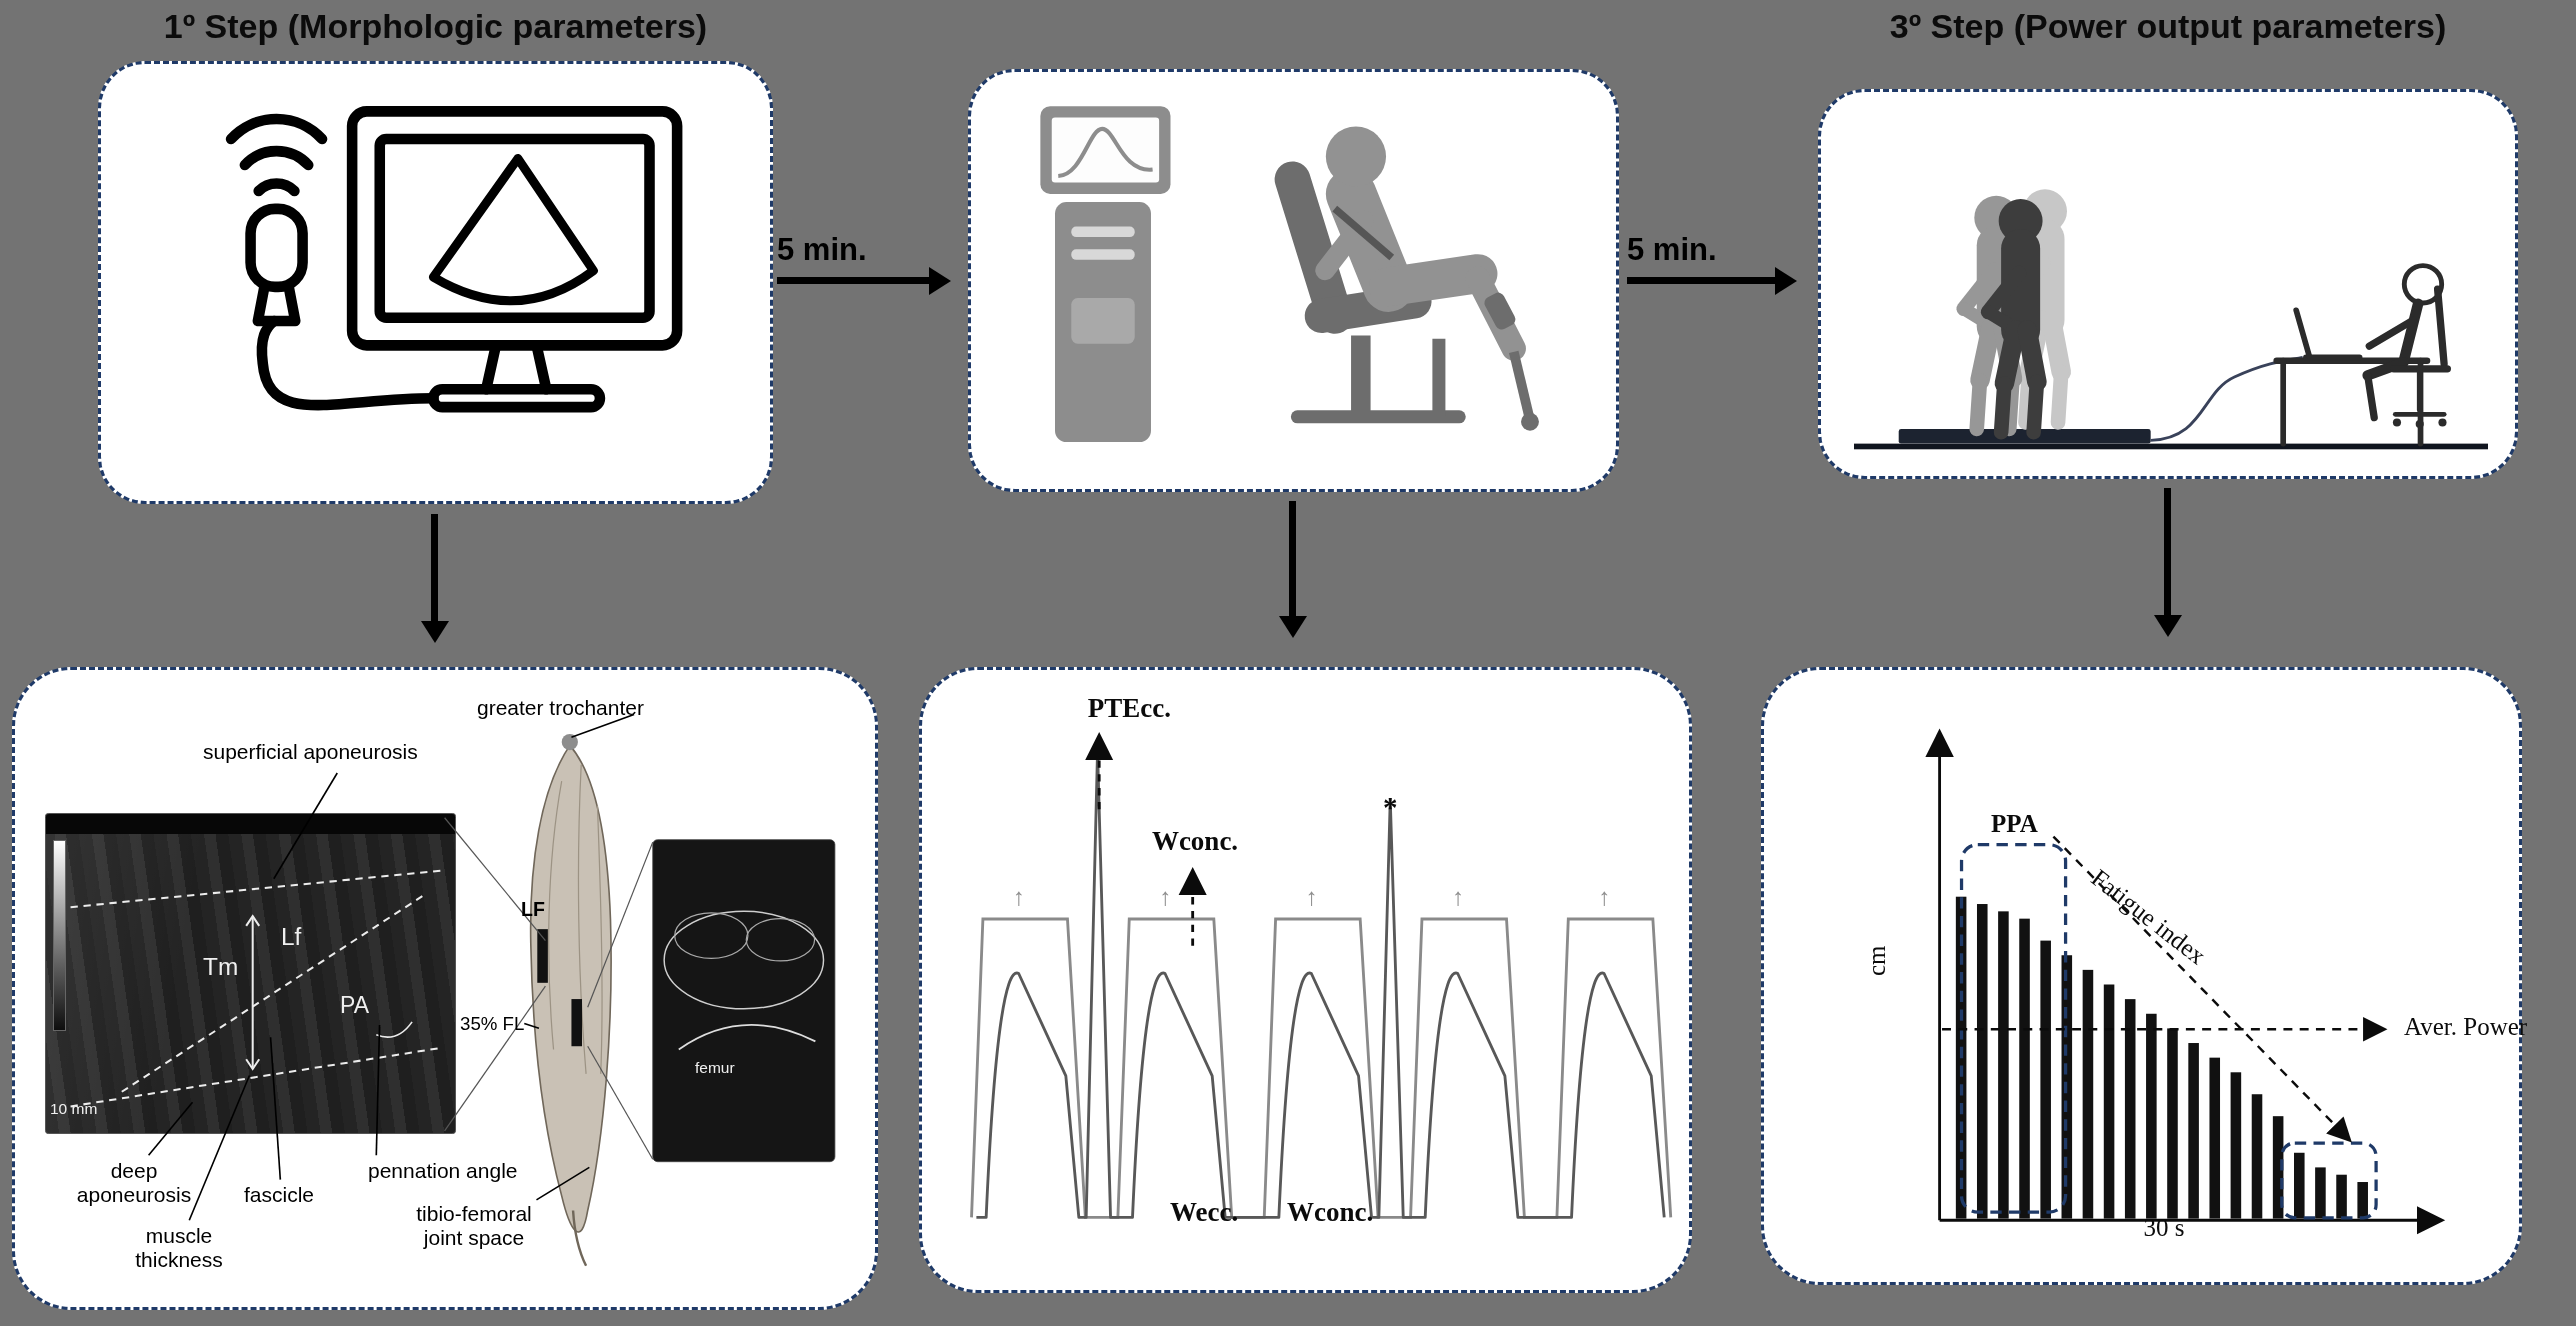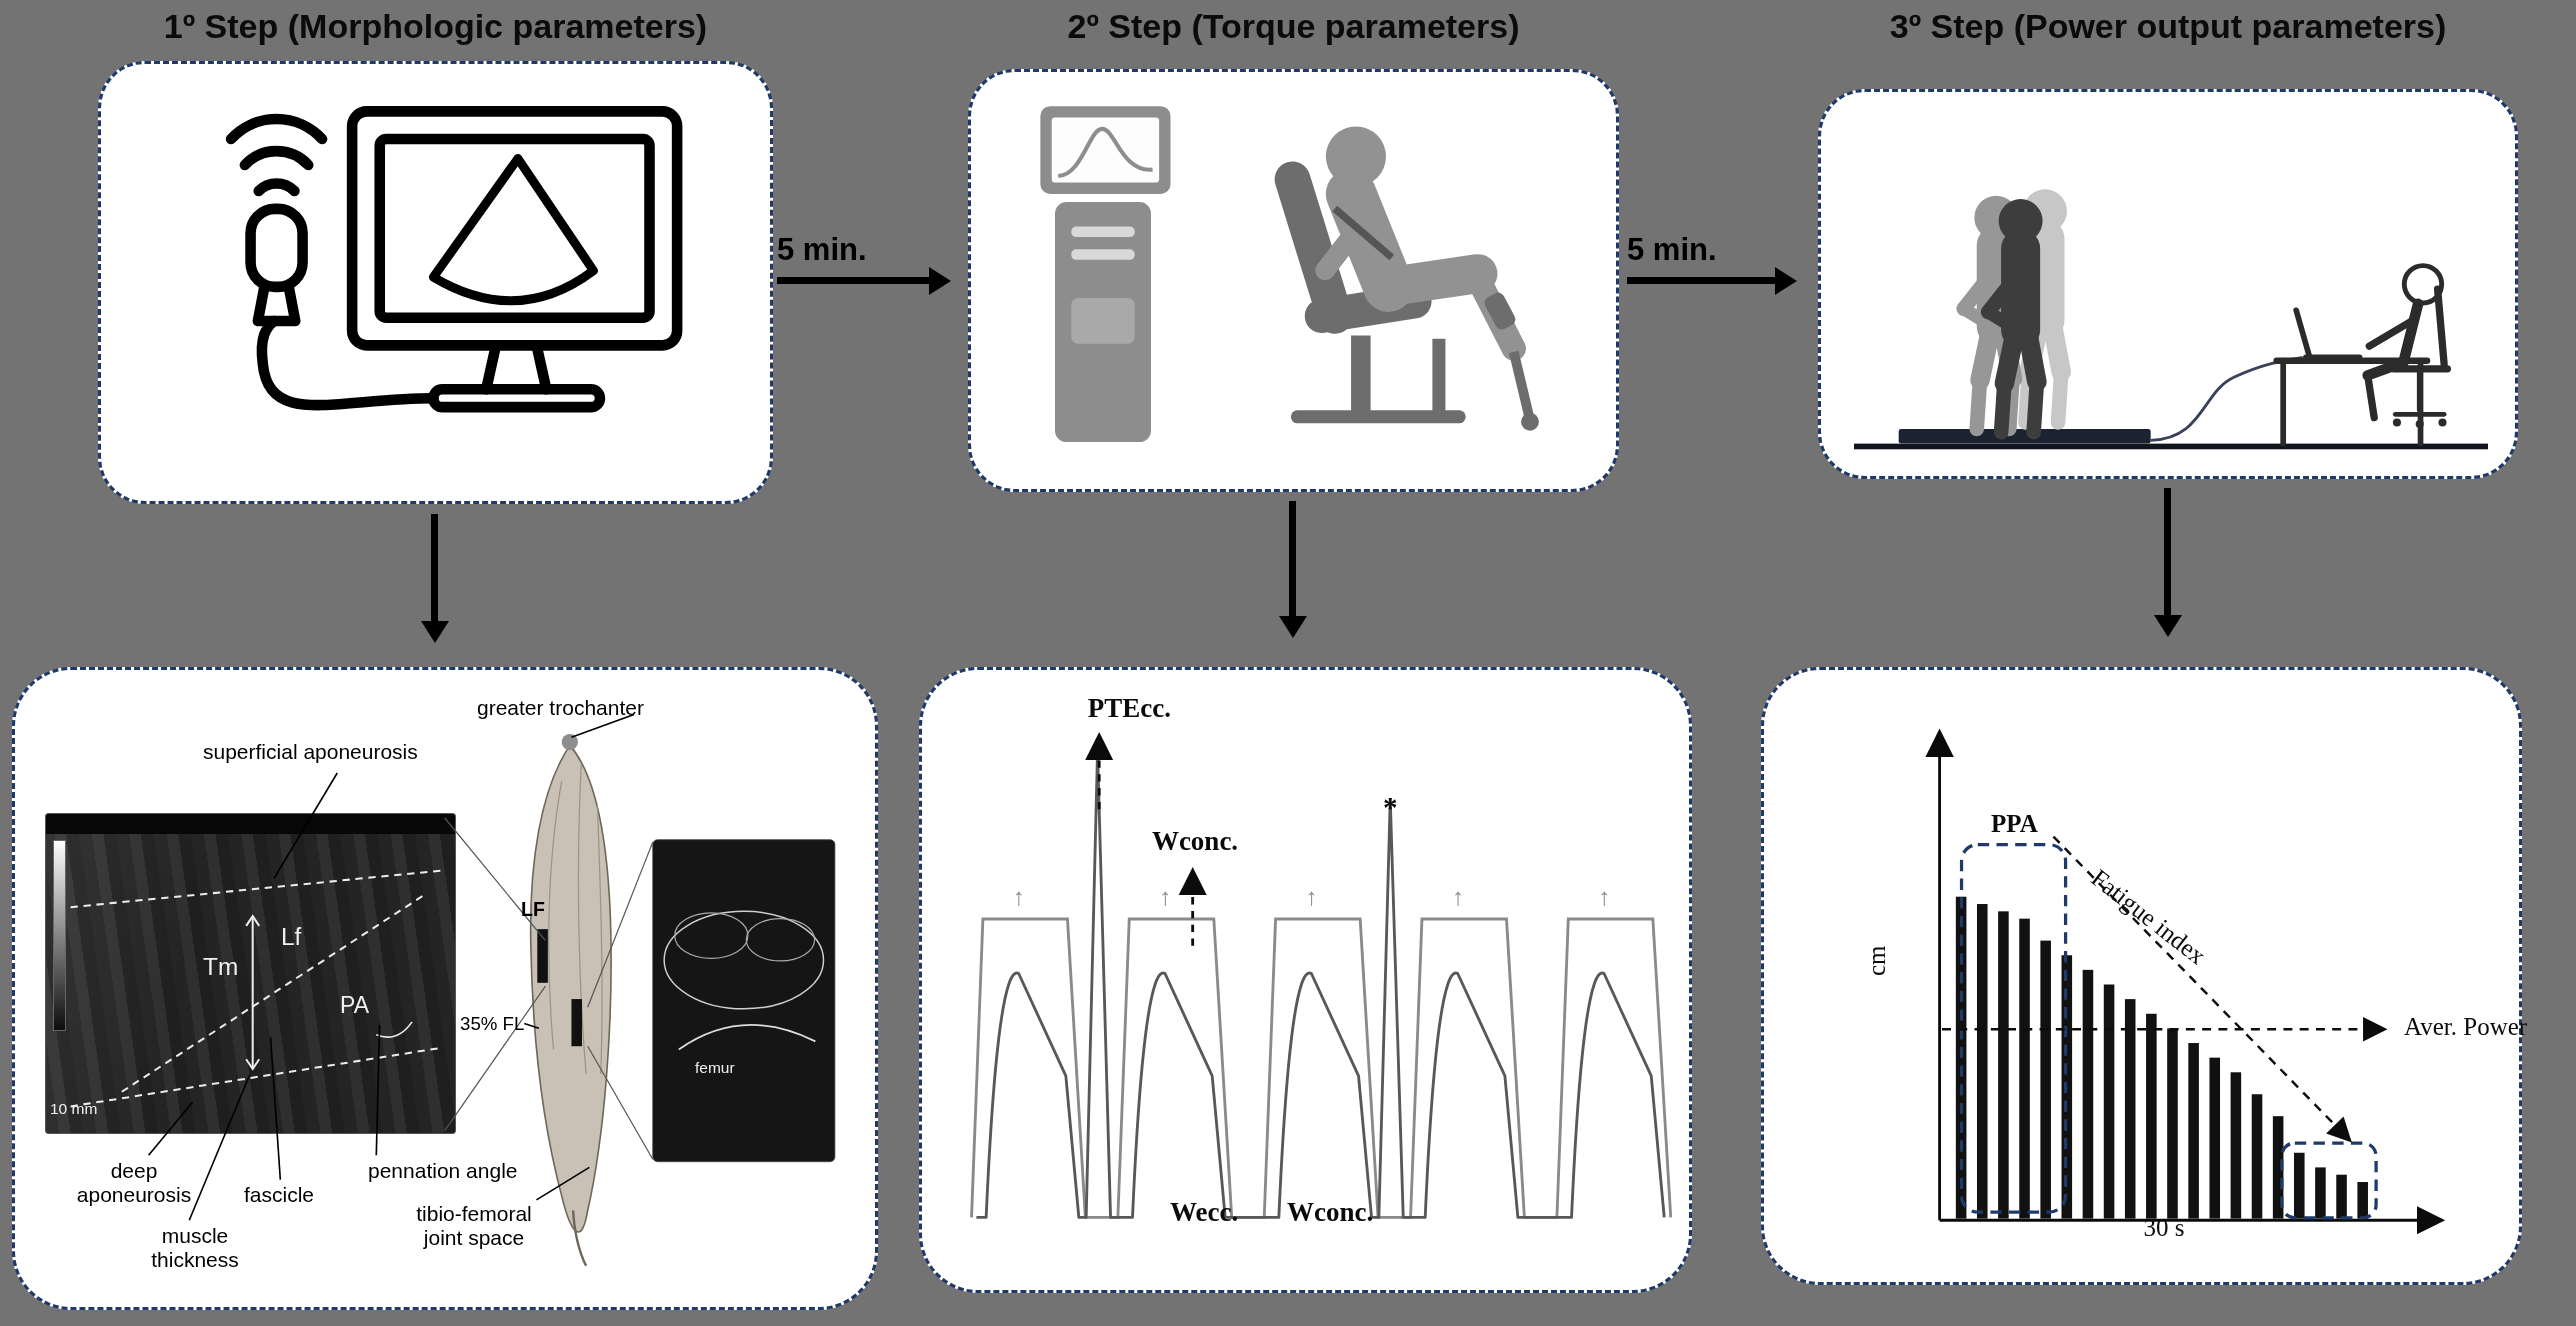--- a/index.html
+++ b/index.html
@@ -34,21 +34,20 @@
   .us-strip { position:absolute; left:0; top:0; width:100%; height:19.5px; background:#070707; border-radius:3.3px 3.3px 0 0; }
   .us-graybar { position:absolute; left:6.5px; top:26px; width:13px; height:191px;
                 background:linear-gradient(#ffffff, #0d0d0d); border:0.8px solid #666; }
 </style>
 </head>
 <body>
 
 <div class="canvas">
 
   <div class="step-title" style="left:98px; top:6.5px; width:675px;">1º Step (Morphologic parameters)</div>
-  <div class="step-title" style="left:968px; top:6.5px; width:651px;">2º Step (Torque parameters)</div>
   <div class="step-title" style="left:1818px; top:6.5px; width:700px;">3º Step (Power output parameters)</div>
 
   <div class="dash-box" style="left:98px; top:61px; width:675px; height:443px;">
     <svg style="left:33px; top:23px;" width="602" height="390" viewBox="0 0 740 480" fill="none" stroke="#000" stroke-width="13" stroke-linecap="round" stroke-linejoin="round">
       <path d="M153,128 a31,31 0 0 1 44,0"></path>
       <path d="M136,96 a53,53 0 0 1 78,0"></path>
       <path d="M119,64 a76,76 0 0 1 112,0"></path>
       <rect x="143" y="150" width="64" height="96" rx="30"></rect>
       <path d="M160,246 L152,288 H198 L190,246"></path>
       <rect x="268" y="30" width="400" height="288" rx="18"></rect>
@@ -215,21 +214,21 @@
       <line x1="788" y1="215" x2="708" y2="418"></line>
       <line x1="788" y1="605" x2="708" y2="466"></line>
     </g>
   </svg>
 
   <div class="m-label" style="left:477px; top:696px;">greater trochanter</div>
   <div class="m-label" style="left:203px; top:740px;">superficial aponeurosis</div>
   <div class="m-label center" style="left:69px; top:1159px; width:130px;">deep aponeurosis</div>
   <div class="m-label" style="left:244px; top:1183px;">fascicle</div>
   <div class="m-label" style="left:348px; top:1159px;margin-left:20px;">pennation angle</div>
-  <div class="m-label center" style="left:142px; top:1224px; width:106px;">muscle thickness</div>
+  <div class="m-label center" style="left:126px; top:1224px; width:106px;">muscle thickness</div>
   <div class="m-label center" style="left:399px; top:1202px; width:150px;">tibio-femoral joint space</div>
   <div class="m-label white" style="left:203px; top:953px; font-size:24.4px;">Tm</div>
   <div class="m-label white" style="left:281px; top:923px; font-size:24.4px;">Lf</div>
   <div class="m-label white" style="left:340px; top:992px; font-size:23px;">PA</div>
   <div class="m-label bold" style="left:521px; top:898px; font-size:19.5px;">LF</div>
   <div class="m-label" style="left:460px; top:1013px; font-size:18.7px;">35% FL</div>
   <div class="m-label white small" style="left:50px; top:1100px;">10 mm</div>
   <div class="m-label white small" style="left:695px; top:1059px;">femur</div>
 
   <svg class="abs" style="left:939px; top:687px;" width="748" height="586" viewBox="0 0 920 720">

